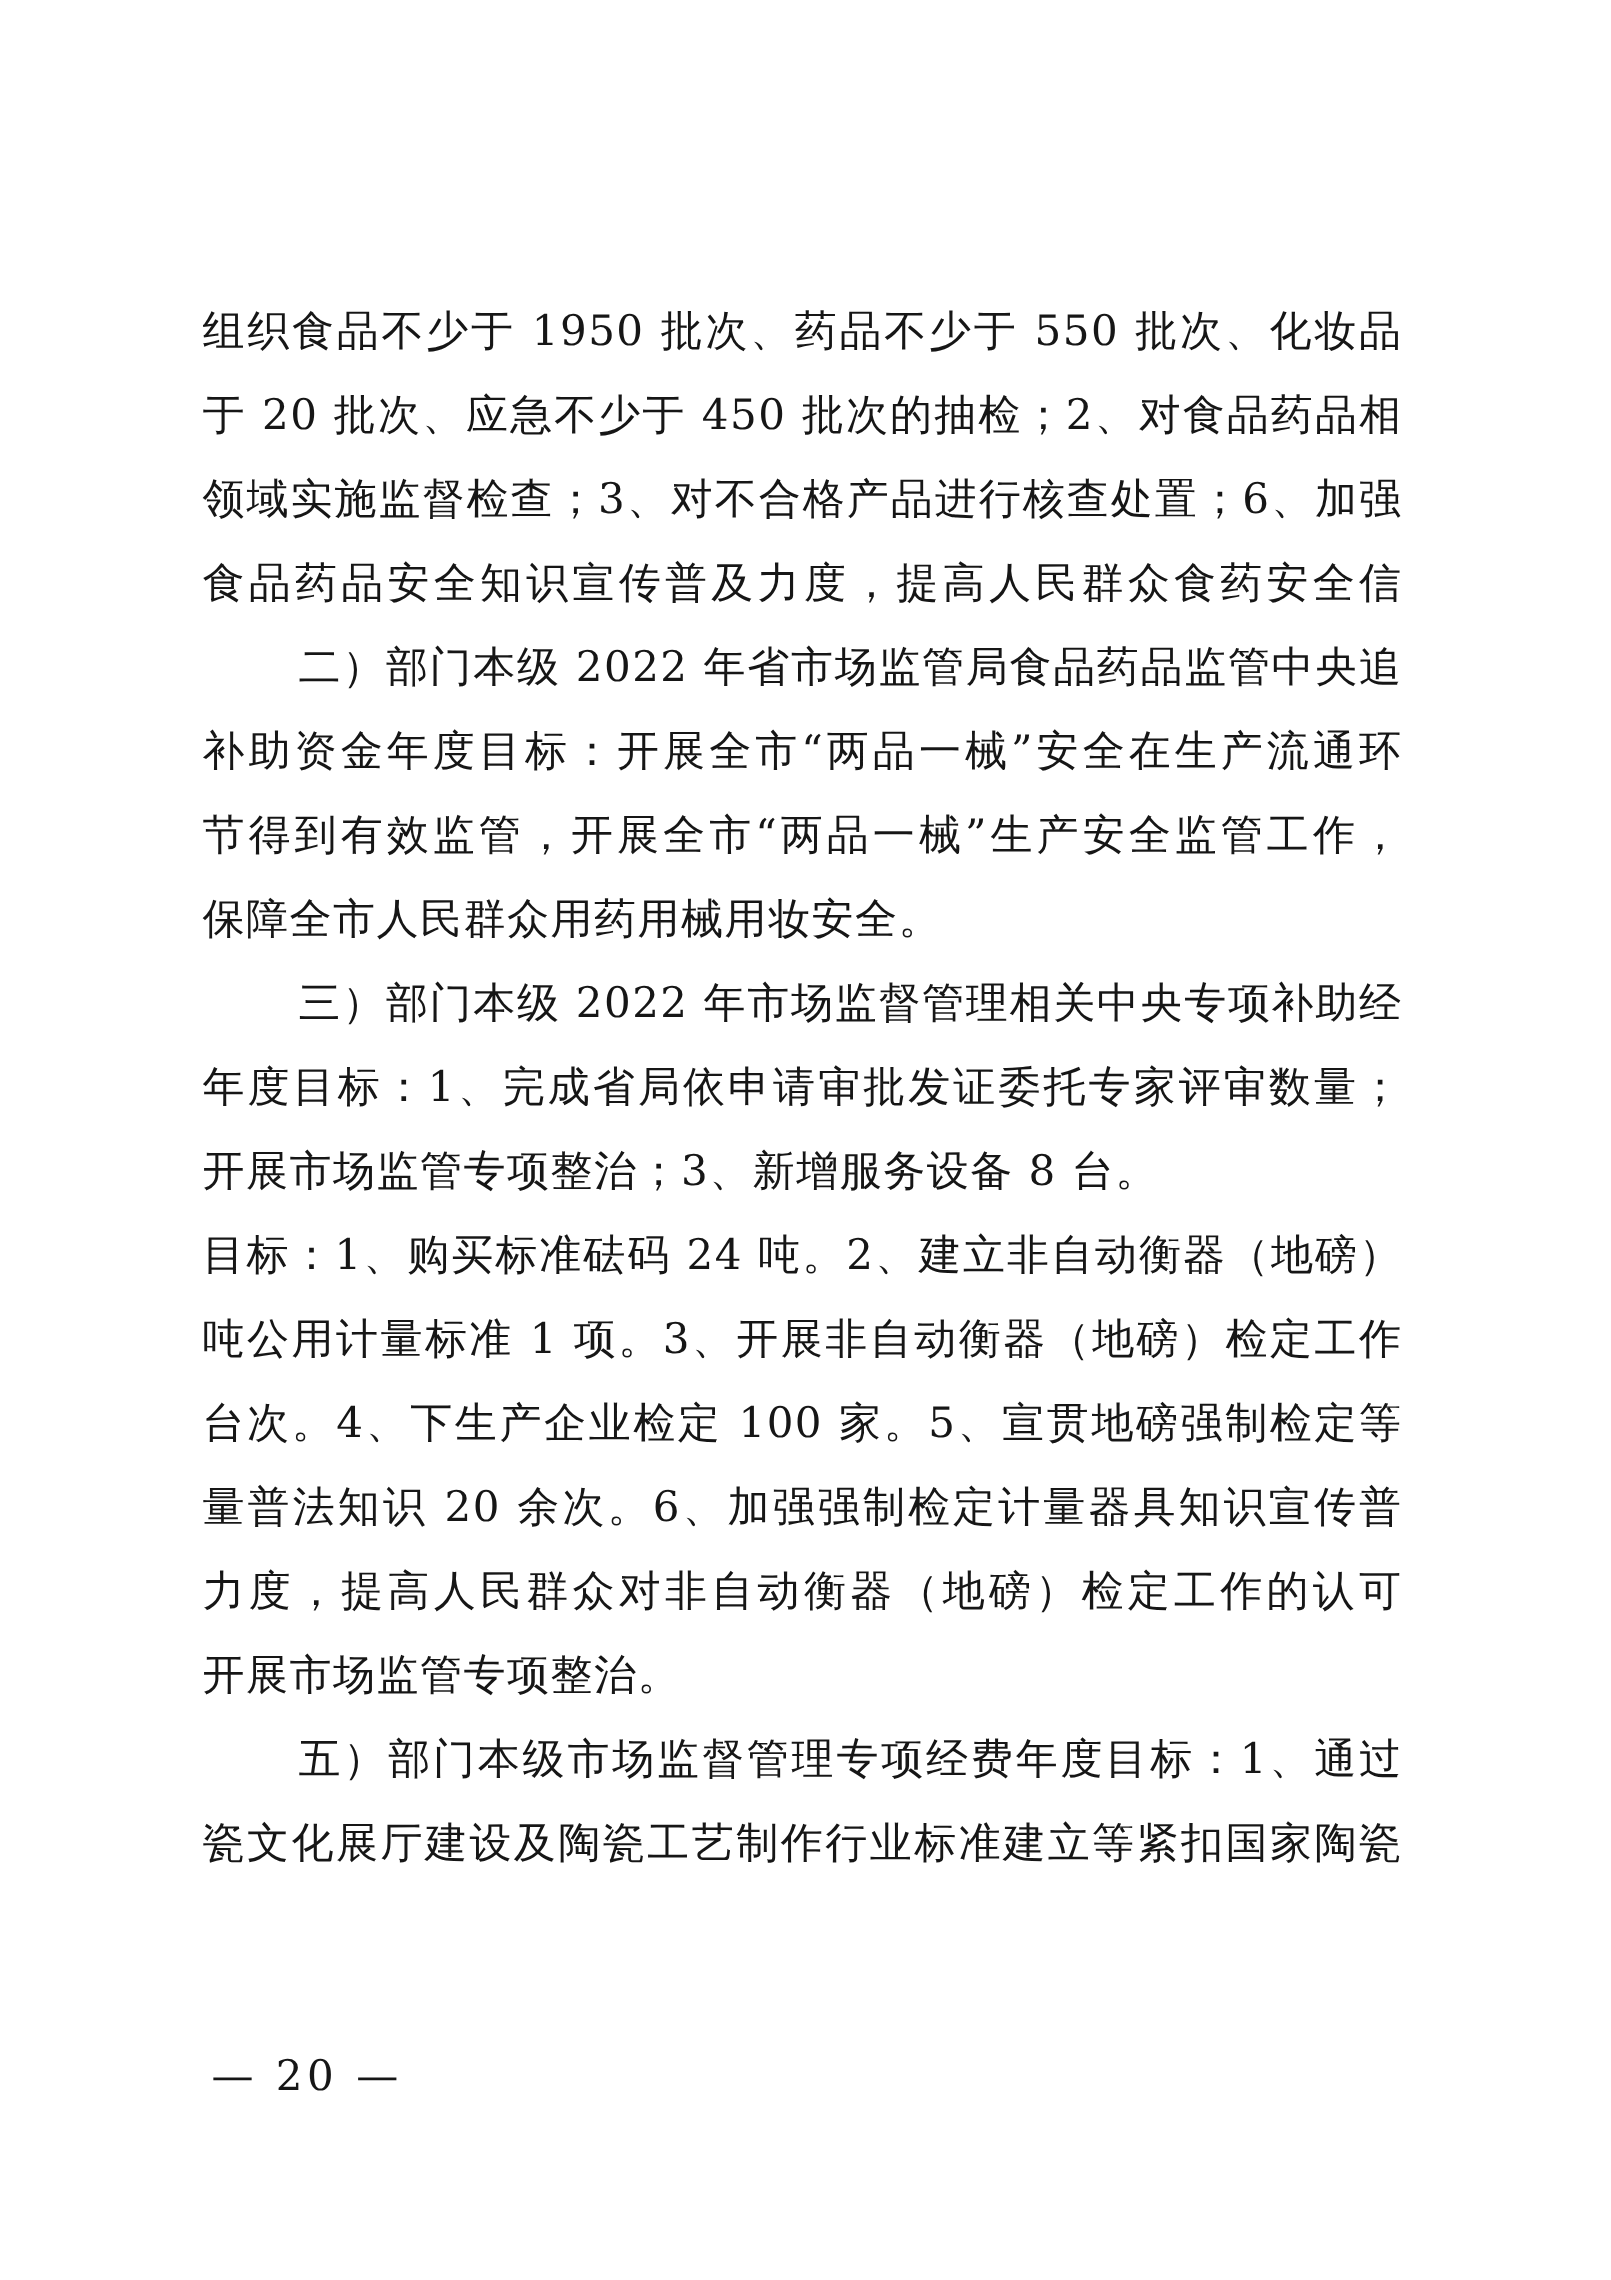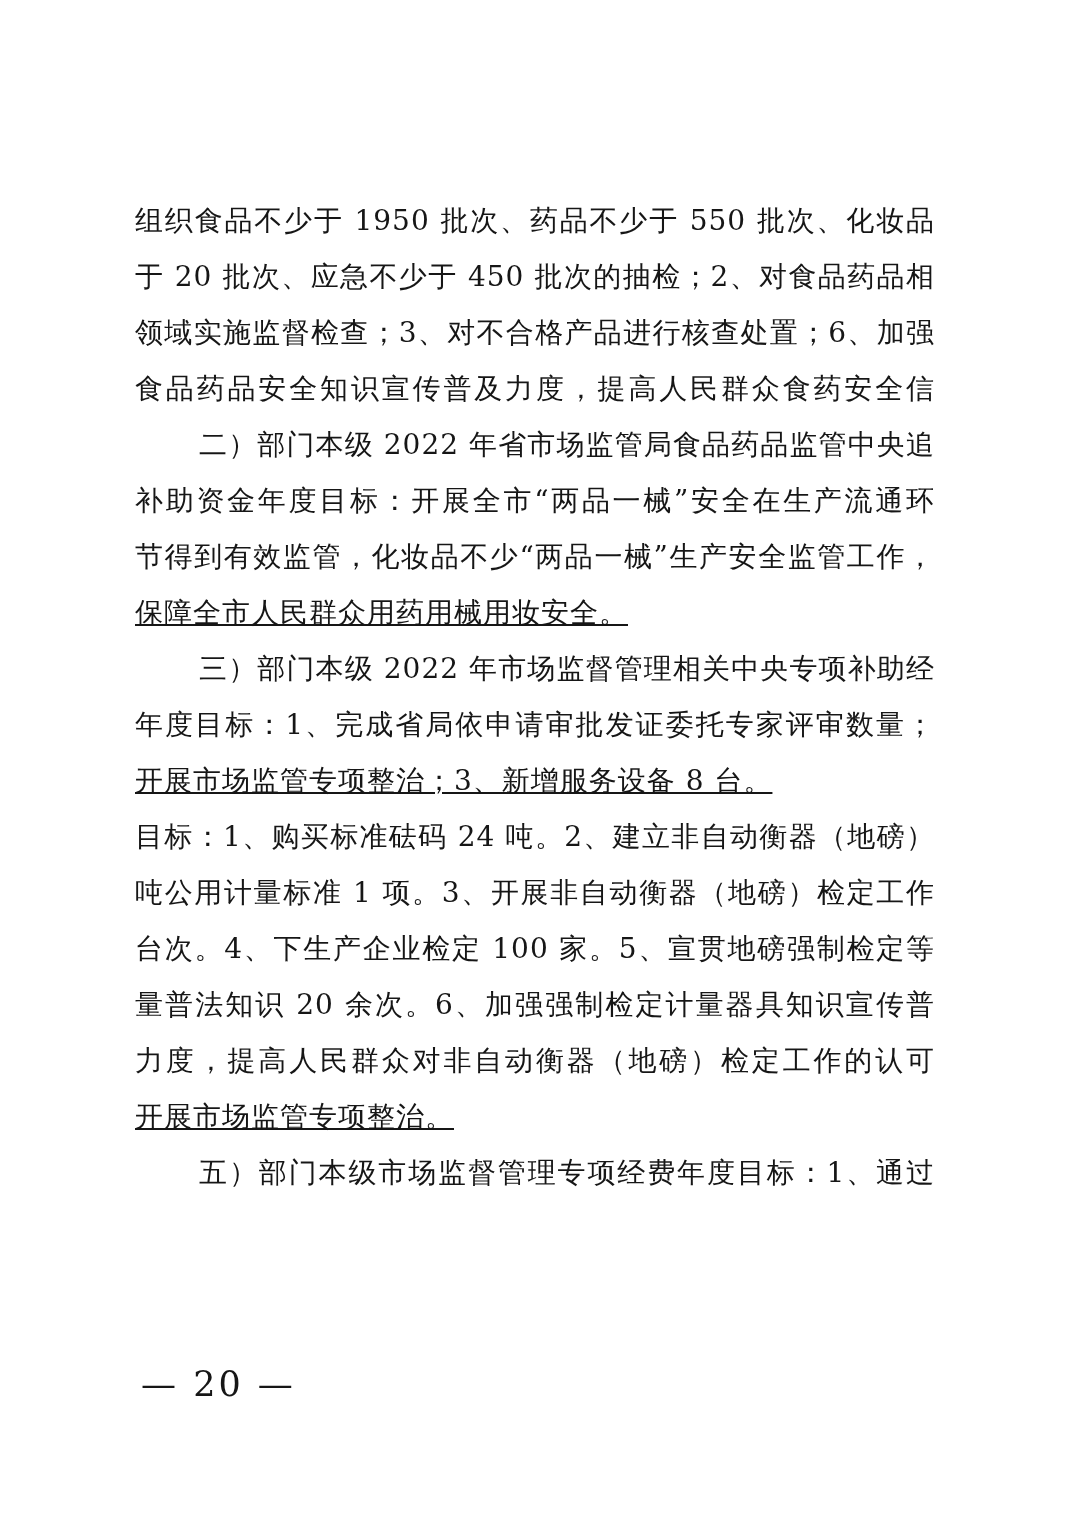--- a/index.html
+++ b/index.html
@@ -26,52 +26,52 @@
   }
   .line {
     height: 56px;
     overflow: hidden;
     text-align: justify;
     text-align-last: justify;
     white-space: normal;
   }
   .line.end {
     text-align-last: left;
-    text-decoration: underline;
   }
   .line.ind {
     text-indent: 64px;
   }
   .page-number {
     position: absolute;
     left: 141px; top: 1367px;
-    font-size: 35px;
+    font-size: 28px;
     line-height: 34px;
     letter-spacing: 3px;
     color: #161616;
   }
 </style>
 </head>
 <body>
 
 <div class="page">
   <div class="text-block">
       <div class="line">组织食品不少于 1950 批次、药品不少于 550 批次、化妆品不少</div>
       <div class="line">于 20 批次、应急不少于 450 批次的抽检；2、对食品药品相关</div>
       <div class="line">领域实施监督检查；3、对不合格产品进行核查处置；6、加强</div>
       <div class="line">食品药品安全知识宣传普及力度，提高人民群众食药安全信心。</div>
       <div class="line ind">二）部门本级 2022 年省市场监管局食品药品监管中央追加</div>
       <div class="line">补助资金年度目标：开展全市“两品一械”安全在生产流通环</div>
-      <div class="line">节得到有效监管，化妆品不少“两品一械”生产安全监管工作，</div>
+      <div class="line">节得到有效监管，开展全市“两品一械”生产安全监管工作，</div>
       <div class="line end">保障全市人民群众用药用械用妆安全。</div>
       <div class="line ind">三）部门本级 2022 年市场监督管理相关中央专项补助经费</div>
       <div class="line">年度目标：1、完成省局依申请审批发证委托专家评审数量；2、</div>
       <div class="line end">开展市场监管专项整治；3、新增服务设备 8 台。</div>
       <div class="line">目标：1、购买标准砝码 24 吨。2、建立非自动衡器（地磅）150</div>
       <div class="line">吨公用计量标准 1 项。3、开展非自动衡器（地磅）检定工作 220</div>
       <div class="line">台次。4、下生产企业检定 100 家。5、宣贯地磅强制检定等计</div>
       <div class="line">量普法知识 20 余次。6、加强强制检定计量器具知识宣传普及</div>
       <div class="line">力度，提高人民群众对非自动衡器（地磅）检定工作的认可度，</div>
       <div class="line end">开展市场监管专项整治。</div>
       <div class="line ind">五）部门本级市场监督管理专项经费年度目标：1、通过陶</div>
+      <div class="line">瓷文化展厅建设及陶瓷工艺制作行业标准建立等紧扣国家陶瓷</div>
     </div>
   <div class="page-number">— 20 —</div>
 </div>
 
 </body></html>

